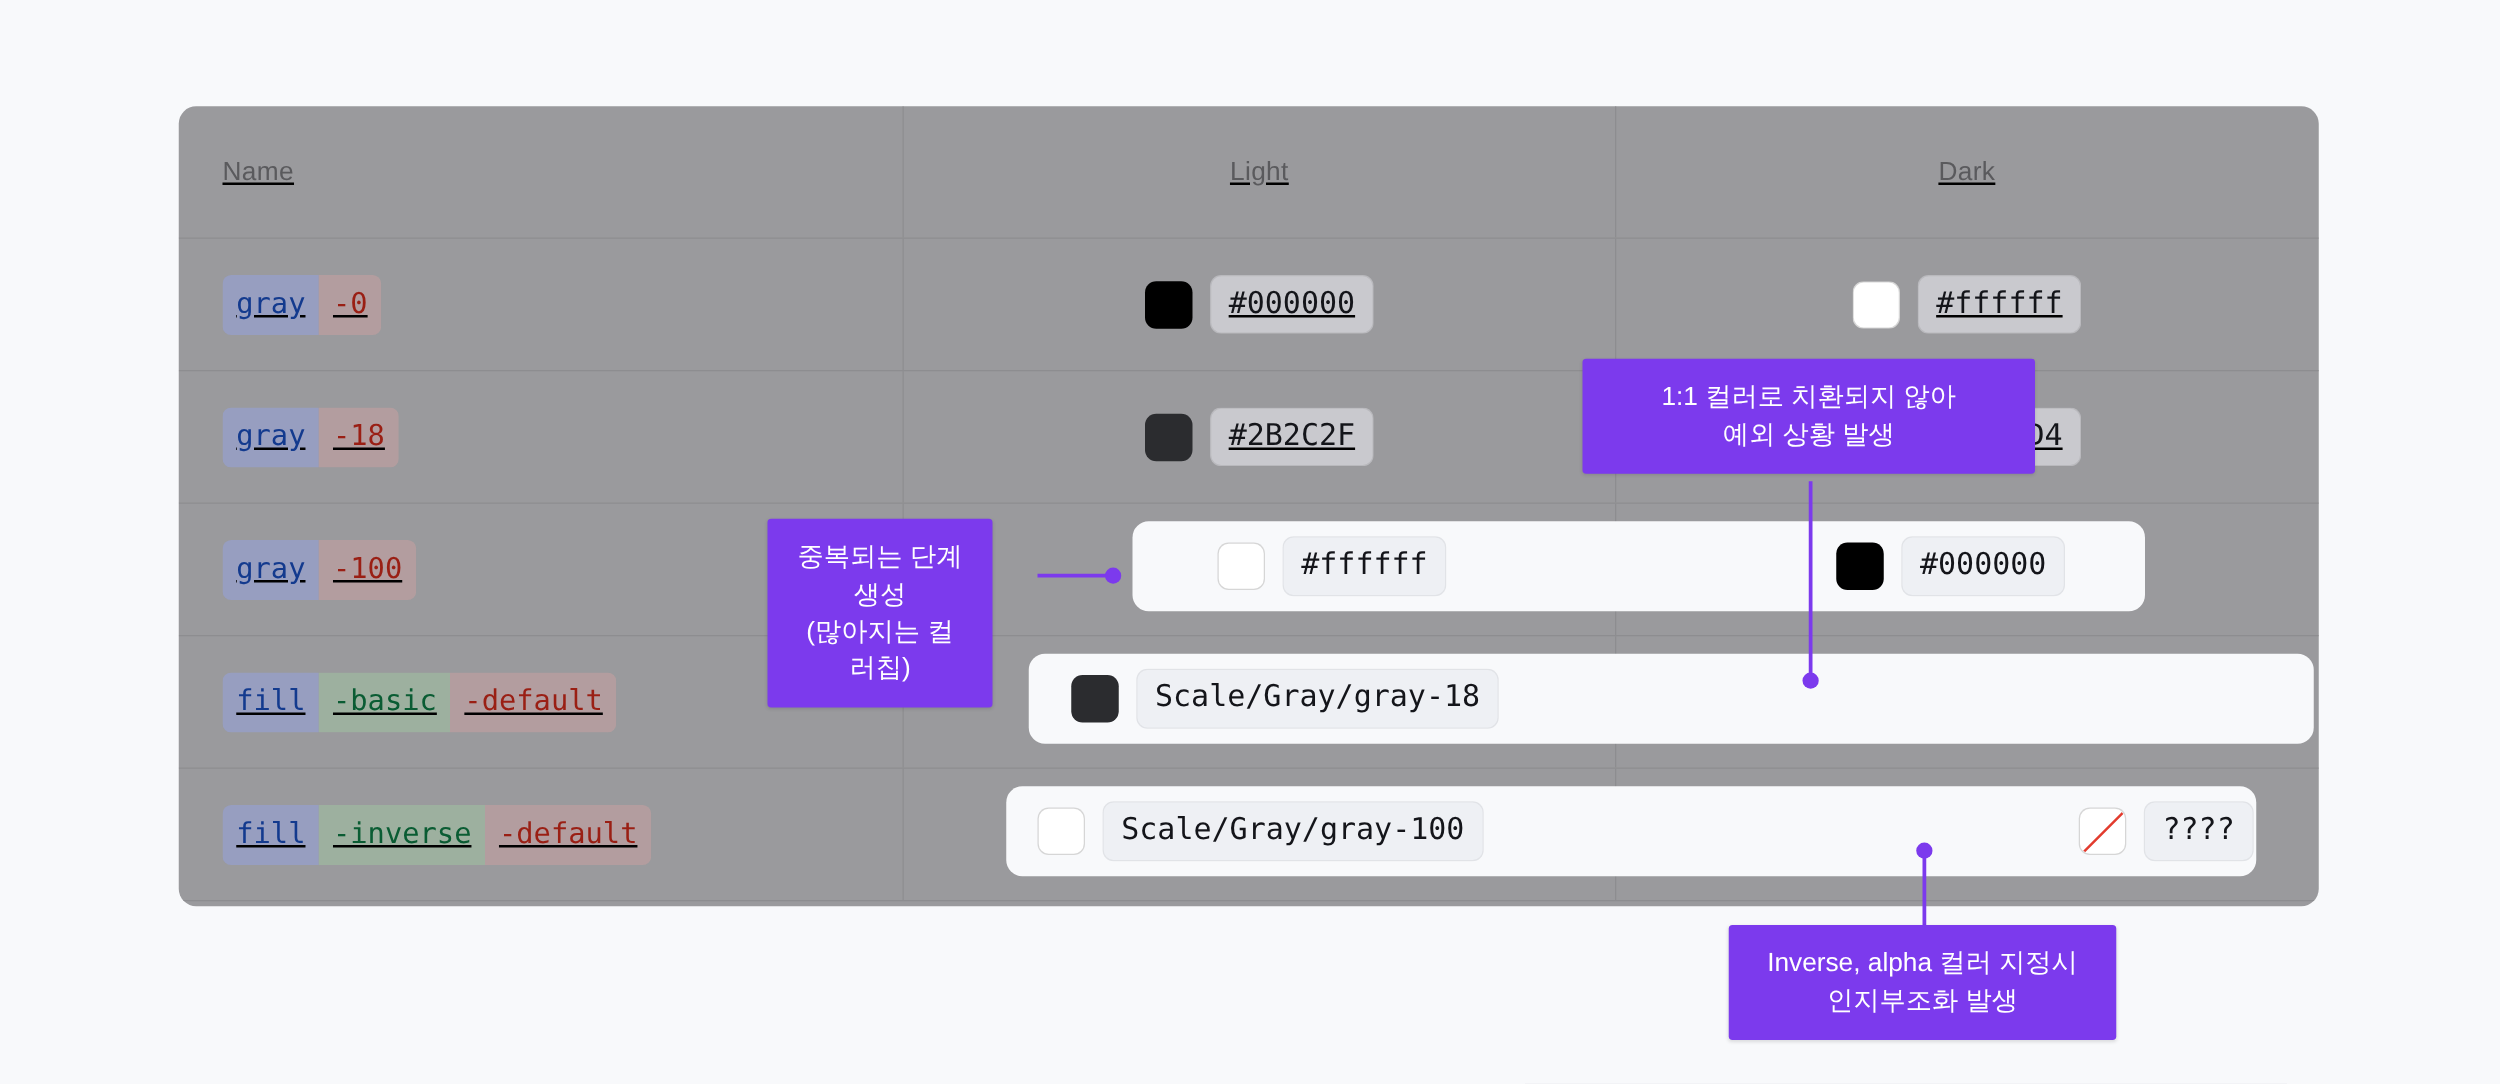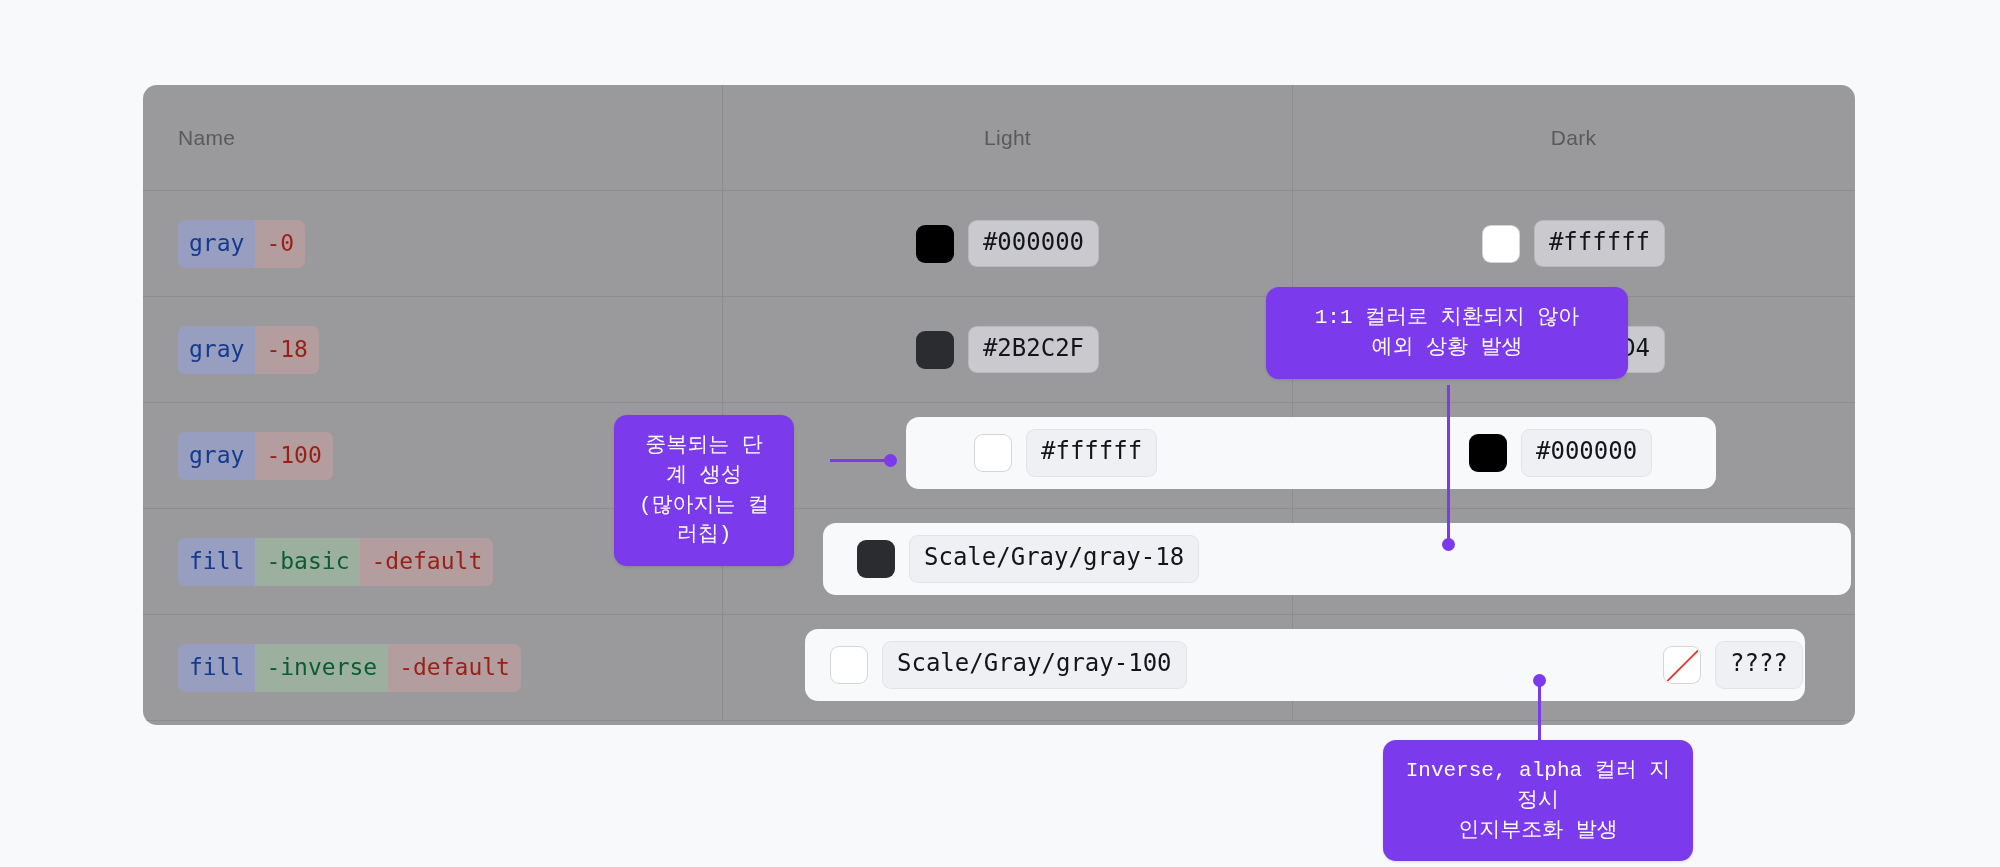--- a/index.html
+++ b/index.html
@@ -18,20 +18,21 @@
     width: 1712px; height: 640px;
     background: #9a9a9d;
     border-radius: 14px;
     overflow: hidden;
   }
   .row {
     position: relative;
     display: flex;
     width: 100%;
     border-bottom: 1px solid #8d8d90;
+    text-decoration: underline;
   }
   .row:last-child { border-bottom: none; }
   .row.head { height: 106px; }
   .row.body { height: 106px; }
 
   .cell {
     position: relative;
     display: flex;
     align-items: center;
     height: 100%;
@@ -110,29 +111,28 @@
     display: flex;
     align-items: center;
   }
   .hl .valgroup { position: absolute; }
 
   
   .callout {
     position: absolute;
     background: #7c3aed;
     color: #ffffff;
-    border-radius: 13px;
+    border-radius: 3px;
     padding: 16px 22px;
     font-size: 21px;
     line-height: 1.42;
     text-align: center;
     z-index: 30;
     white-space: pre-line;
     box-shadow: 0 1px 3px rgba(0,0,0,.12);
-    font-family: Liberation Mono, monospace;
   }
   .lead {
     position: absolute;
     background: #7c3aed;
     z-index: 20;
   }
   .lead.v { width: 3px; }
   .lead.h { height: 3px; }
   .dot {
     position: absolute;

